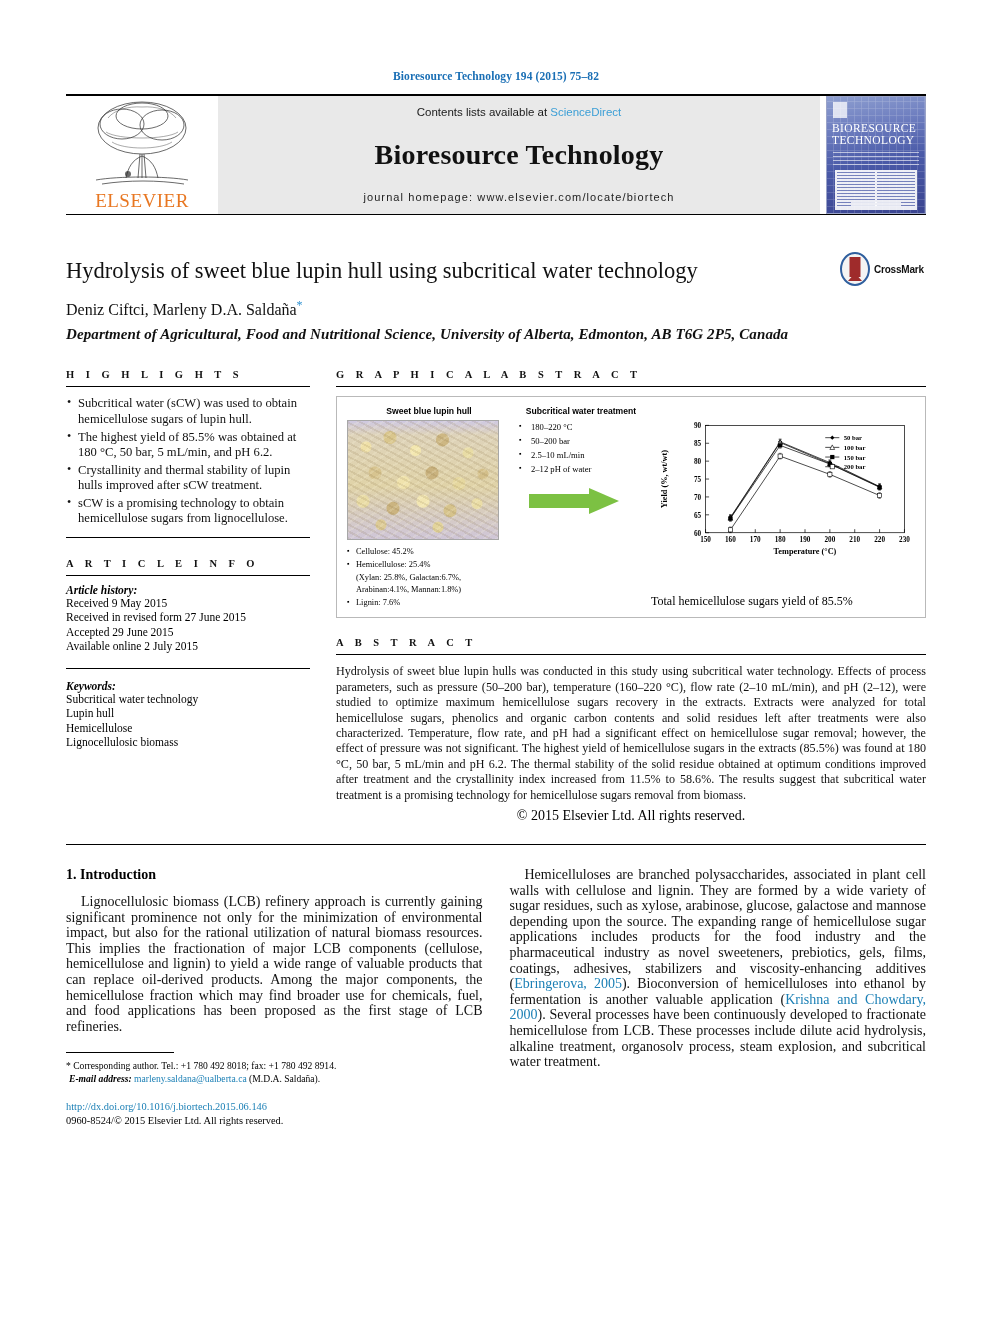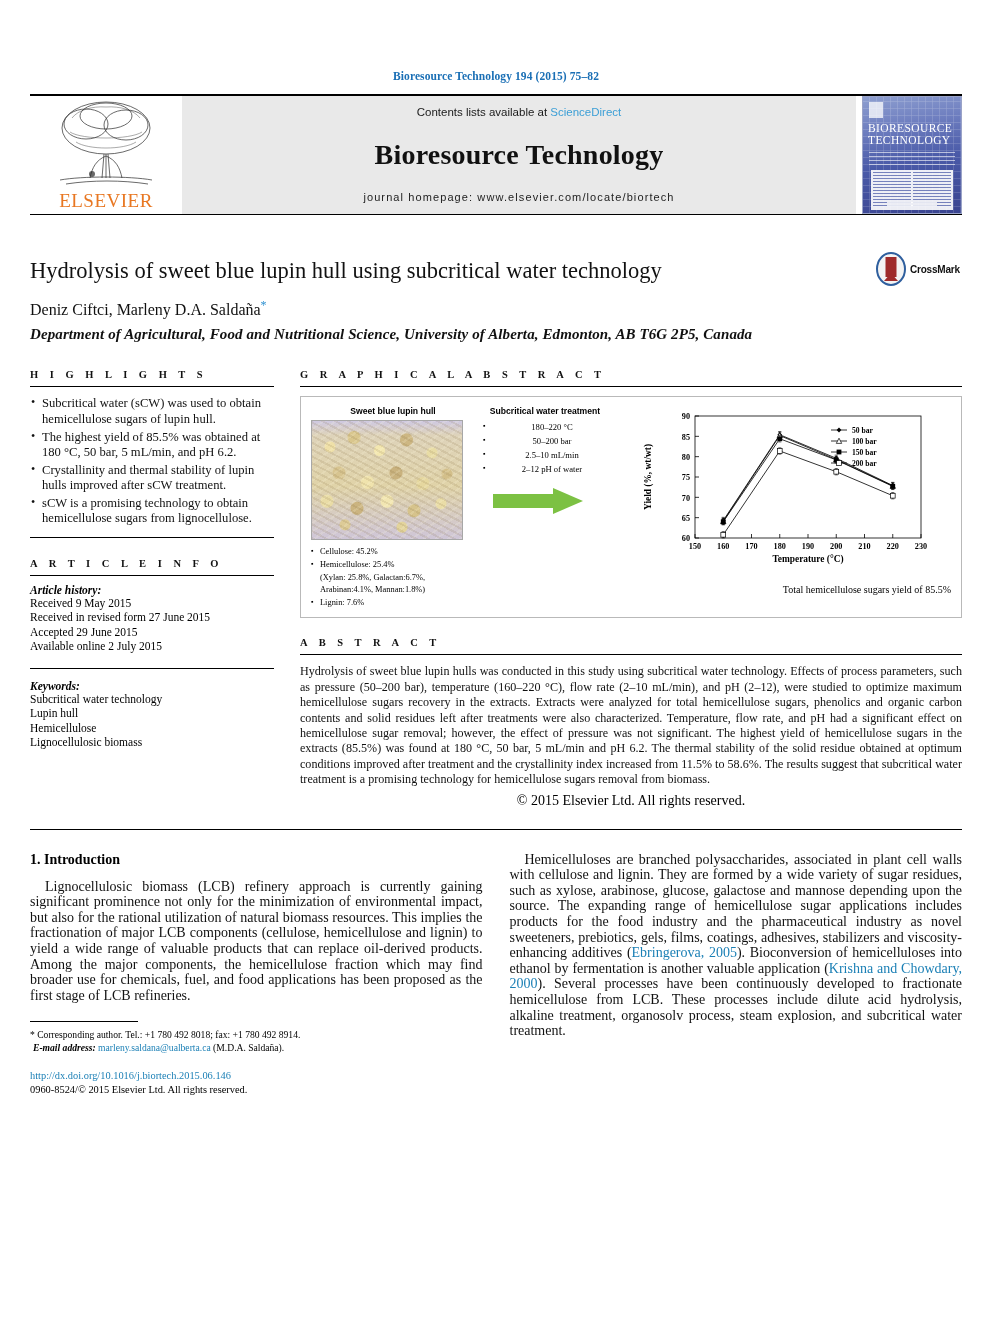--- a/index.html
+++ b/index.html
@@ -5,21 +5,21 @@
   * { box-sizing: border-box; }
   html, body { margin:0; padding:0; }
   body {
     width: 992px; height: 1323px;
     background:#fff;
     font-family: "Liberation Serif", serif;
     color:#000;
     position:relative;
     overflow:hidden;
   }
-  .page { position:relative; width:992px; height:1323px; padding:0 30px; }
+  .page { position:relative; width:992px; height:1323px; padding:0 66px; }
 
   
   .journal-ref {
     text-align:center;
     color:#1a6fb5;
     font-weight:bold;
     font-size:11.5px;
     padding-top:70px;
     letter-spacing:.1px;
   }
@@ -132,31 +132,31 @@
       linear-gradient(180deg,#cfc9e2 0%, #ded3ba 12%, #e0d3a8 55%, #cfc6d8 100%);
   }
   .photo .shade { position:absolute; inset:0; background:
       repeating-linear-gradient(28deg, rgba(120,95,50,.13) 0 2px, transparent 2px 6px),
       repeating-linear-gradient(-35deg, rgba(255,250,225,.16) 0 2px, transparent 2px 7px); }
   .comp-list { margin-top:6px; font-size:8.4px; line-height:12.6px; }
   .comp-list .b { position:relative; padding-left:9px; }
   .comp-list .b::before { content:"\25AA"; position:absolute; left:0; top:-1px; font-size:7px; }
   .comp-sub { padding-left:9px; }
 
-  .ga-bullets { list-style:none; margin:4px 0 0 0; padding:0;text-align:center; }
+  .ga-bullets { list-style:none; margin:4px 0 0 0; padding:0; }
   .ga-bullets li { position:relative; padding-left:14px; font-size:8.6px; line-height:14px; }
   .ga-bullets li::before { content:"\25AA"; position:absolute; left:2px; top:-1px; font-size:7px; }
   .arrow { margin-top:12px; margin-left:12px; width:92px; height:26px; position:relative; }
   .arrow .shaft { position:absolute; left:0; top:6px; width:62px; height:14px; background:#7cc143; }
   .arrow .head { position:absolute; left:60px; top:0; width:0; height:0;
                  border-top:13px solid transparent; border-bottom:13px solid transparent; border-left:30px solid #7cc143; }
 
   
   .chart-wrap { position:relative; width:100%; height:176px; }
-  .chart-note { font-size:10px; text-align:right; margin-top:2px; }
+  .chart-note { font-size:12px; text-align:left; margin-top:12px; }
 
   
   .abstract-text { font-size:12.1px; line-height:15.4px; text-align:justify; margin-top:9px; color:#111; }
   .abstract-rights { text-align:center; font-size:14px; margin-top:5px; }
 
   .bottom-rule { border-top:1px solid #000; margin-top:20px; }
 
   
   .body-cols { display:flex; gap:27px; margin-top:22px; }
   .bcol { flex:1; }

